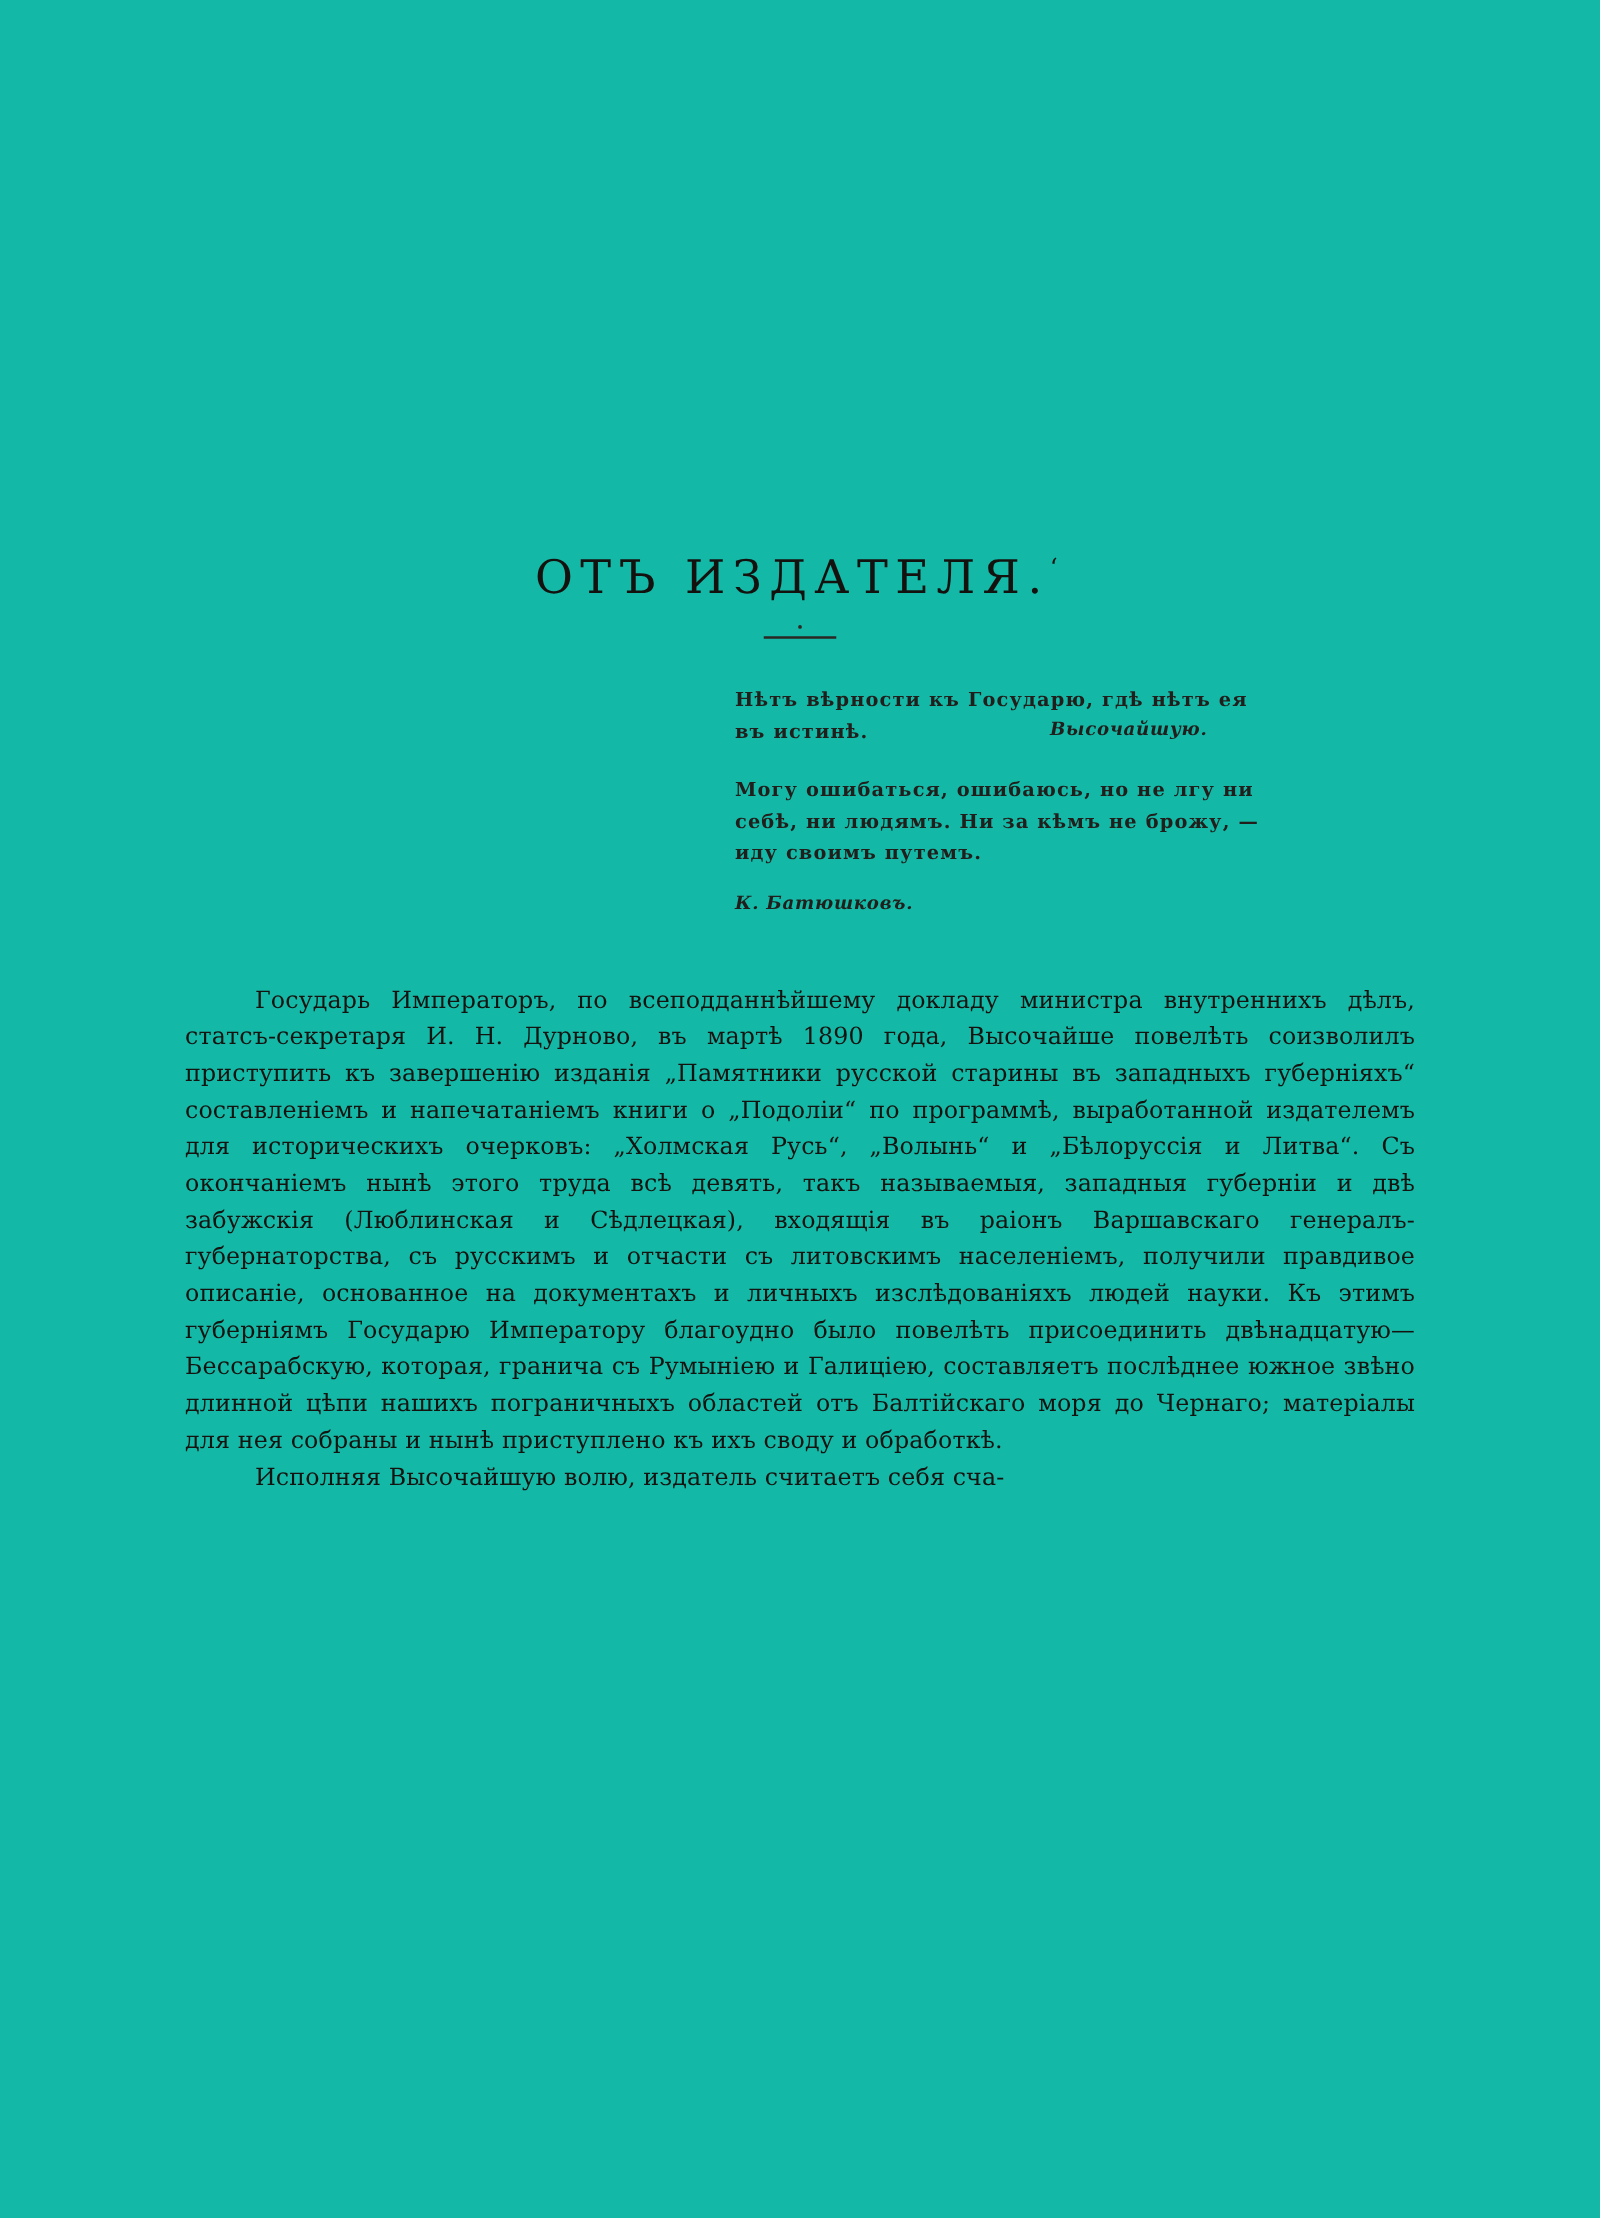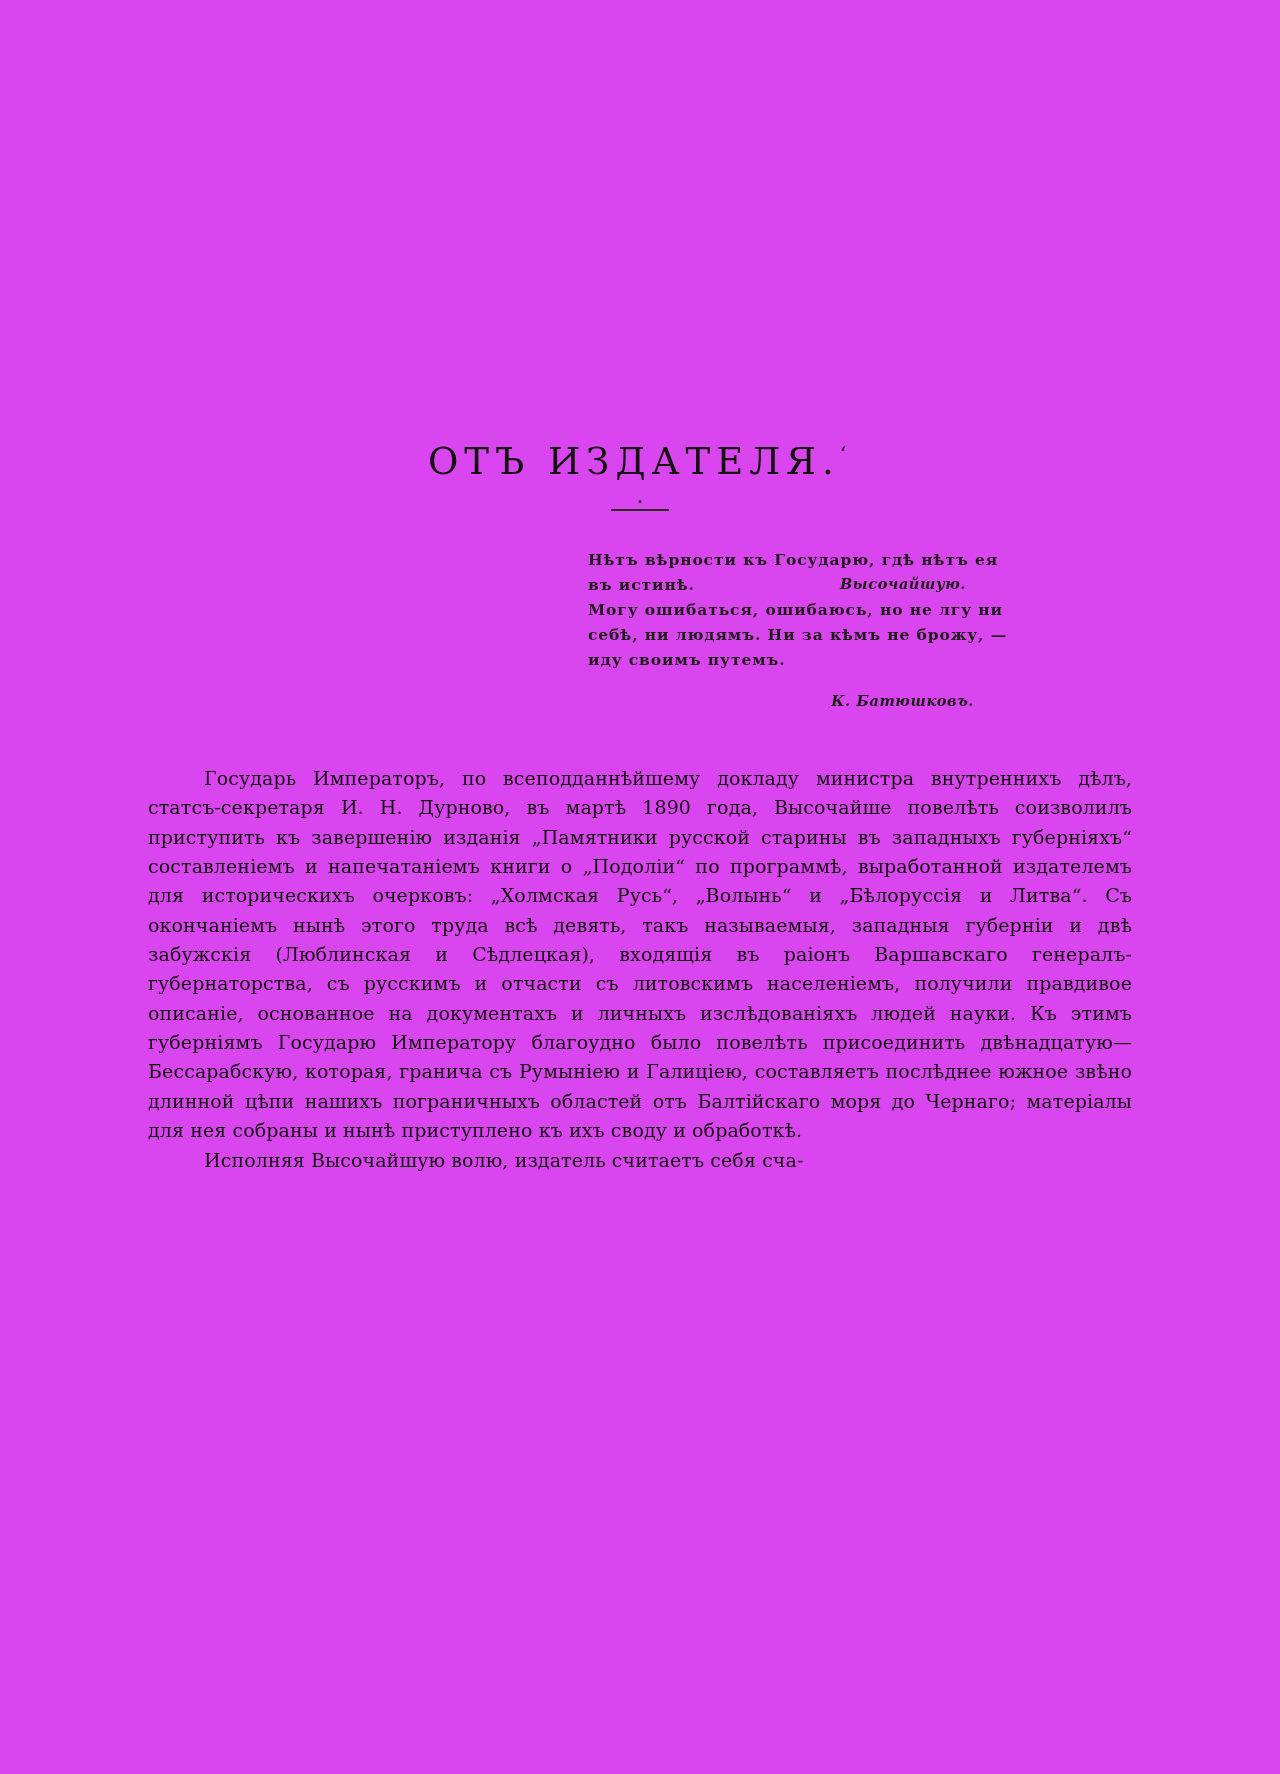--- a/index.html
+++ b/index.html
@@ -13,21 +13,21 @@
     font-family: "Liberation Serif", serif;
     color: #1c1a18;
     position: relative;
     overflow: hidden;
   }
   .page {
     position: absolute;
     top: 0; left: 0;
     width: 1280px;
     height: 1774px;
-    background: #d946ef;
+    background: #14b8a6;
   }
   .content {
     position: absolute;
     left: 148px;
     top: 0;
     width: 984px;
   }
   .title {
     margin-top: 440px;
     text-align: center;
@@ -70,34 +70,35 @@
     font-family: "DejaVu Serif", serif;
   }
   .epi {
     font-size: 15.5px;
     line-height: 1.62;
     letter-spacing: 0.9px;
     font-weight: 700;
     color: #211e1b;
   }
   .epi.second {
+    margin-top: 22px;
   }
   .attr {
     font-style: italic;
     font-weight: 700;
     font-size: 14.5px;
     letter-spacing: 0.6px;
   }
   .attr-inline {
     float: right;
     margin-right: 42px;
   }
   .attr-line {
     margin-top: 16px;
-    text-align: right;
+    text-align: left;
     padding-right: 34px;
   }
   .body-text {
     margin-top: 52px;
     font-size: 19px;
     line-height: 1.545;
     text-align: justify;
     text-justify: inter-word;
     color: #151310;
     font-family: "DejaVu Serif", serif;

